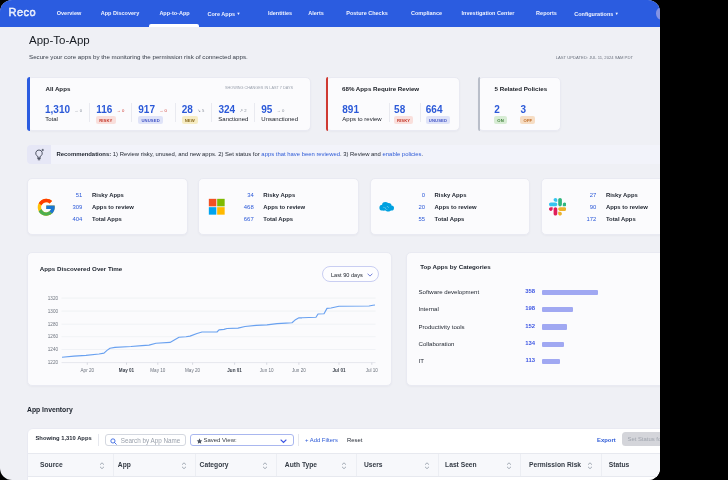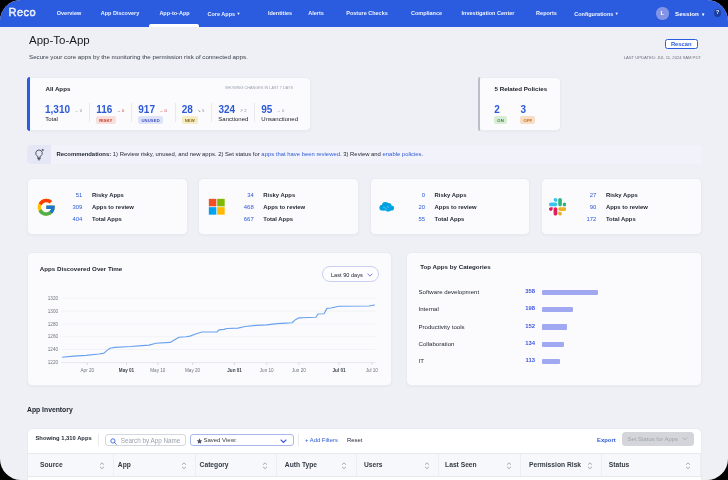--- a/index.html
+++ b/index.html
@@ -1,18 +1,18 @@
 <!DOCTYPE html>
 <html><head>
 <meta charset="utf-8">
 <style>
 * { margin:0; padding:0; box-sizing:border-box; }
 html,body { width:728px; height:480px; background:#000; }
 body { font-family:"Liberation Sans", sans-serif; }
-#win { position:relative; width:728px; height:480px; background:#eff0f5; border-radius:21px; overflow:hidden; }
+#win { position:relative; width:660px; height:480px; background:#eff0f5; border-radius:12px; overflow:hidden; }
 
 #nav { position:absolute; top:0; left:0; width:728px; height:27px; background:#2b5ce0; }
 #logo { position:absolute; left:8.5px; top:5.5px; color:rgba(255,255,255,0.75); -webkit-text-stroke:0.45px #fff; font-size:11px; font-weight:400; letter-spacing:0.5px; }
 .nvi { position:absolute; top:0; height:27px; line-height:27px; color:#eef2ff; font-size:5.5px; font-weight:700; white-space:nowrap; transform:translateX(-50%); }
 .nvi .chev { font-size:4px; vertical-align:0.5px; }
 #nav-underline { position:absolute; left:149px; top:24px; width:50px; height:3px; background:#fff; border-radius:2px 2px 0 0; }
 #avatar { position:absolute; left:656px; top:7px; width:12.5px; height:12.5px; border-radius:50%; background:#8494e4; color:#fff; font-size:6px; font-weight:700; text-align:center; line-height:12.5px; }
 #session { position:absolute; left:675px; top:0; height:27px; line-height:27px; color:#fff; font-size:6.2px; font-weight:700; }
 #help { position:absolute; left:713.8px; top:9.3px; width:7.5px; height:7.5px; border-radius:50%; background:#1c3f9e; color:#fff; font-size:5.2px; font-weight:700; text-align:center; line-height:7.5px; }
 
@@ -117,20 +117,32 @@
     <div class="snum" style="left:153.8px;">28 <span class="sarr">↘ 5</span></div>
     <div class="badge b-new" style="left:153.5px;">NEW</div>
     <div class="sdiv" style="left:183.2px;"></div>
     <div class="snum" style="left:190.5px;">324 <span class="sarr">↗ 2</span></div>
     <div class="slabel" style="left:190.3px;">Sanctioned</div>
     <div class="sdiv" style="left:225.8px;"></div>
     <div class="snum" style="left:233.3px;">95 <span class="sarr">→ 0</span></div>
     <div class="slabel" style="left:233.3px;">Unsanctioned</div>
   </div>
 
+  <div class="card scard" style="left:325.5px; width:134px;">
+    <div class="sborder" style="background:#cf3a32;"></div>
+    <div class="stitle" style="left:15.5px;">68% Apps Require Review</div>
+    <div class="snum" style="left:15.8px;">891</div>
+    <div class="slabel" style="left:15.8px;">Apps to review</div>
+    <div class="sdiv" style="left:62px;"></div>
+    <div class="snum" style="left:67.6px;">58</div>
+    <div class="badge b-risky" style="left:67.2px;">RISKY</div>
+    <div class="sdiv" style="left:93.5px;"></div>
+    <div class="snum" style="left:99.3px;">664</div>
+    <div class="badge b-unused" style="left:99.1px;">UNUSED</div>
+  </div>
 
   <div class="card scard" style="left:477.5px; width:83.5px;">
     <div class="sborder" style="background:#b9bec9;"></div>
     <div class="stitle" style="left:16px;">5 Related Policies</div>
     <div class="snum" style="left:15.8px;">2</div>
     <div class="badge b-on" style="left:15.6px;">ON</div>
     <div class="snum" style="left:41.9px;">3</div>
     <div class="badge b-off" style="left:41.9px;">OFF</div>
   </div>
 

